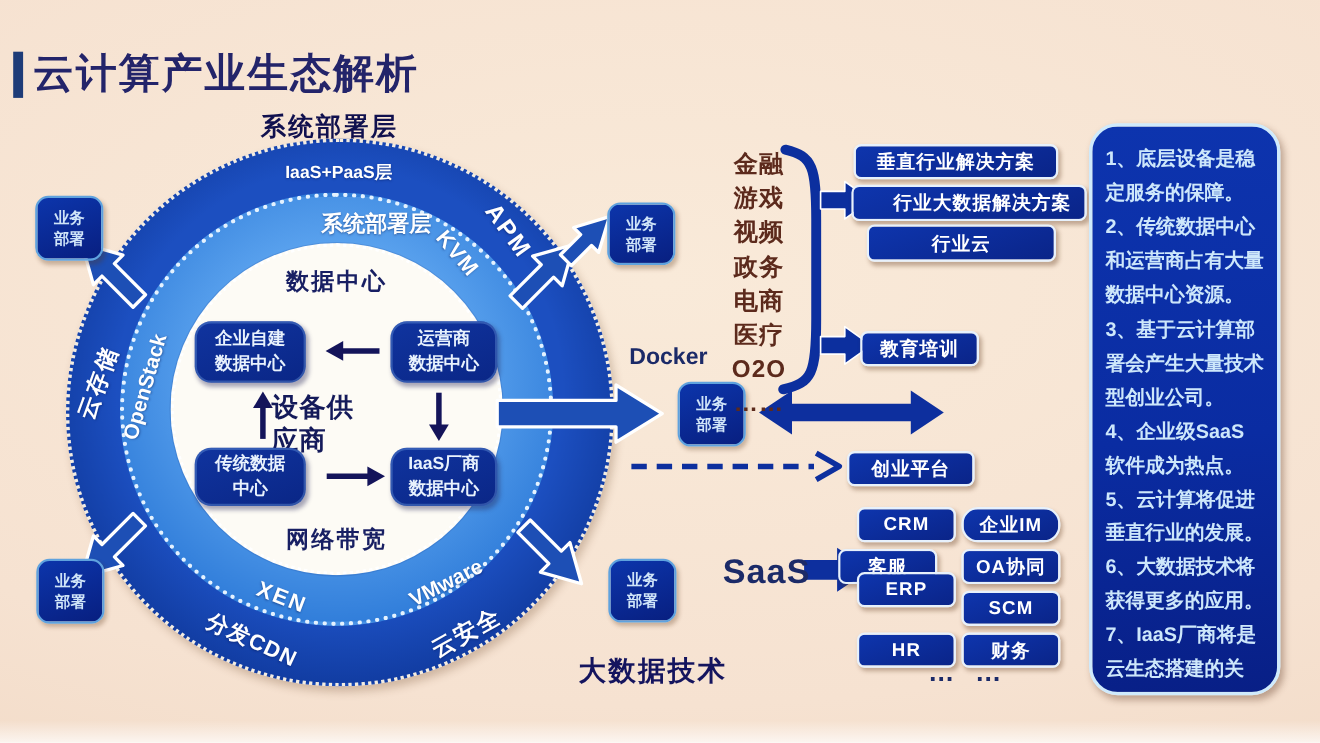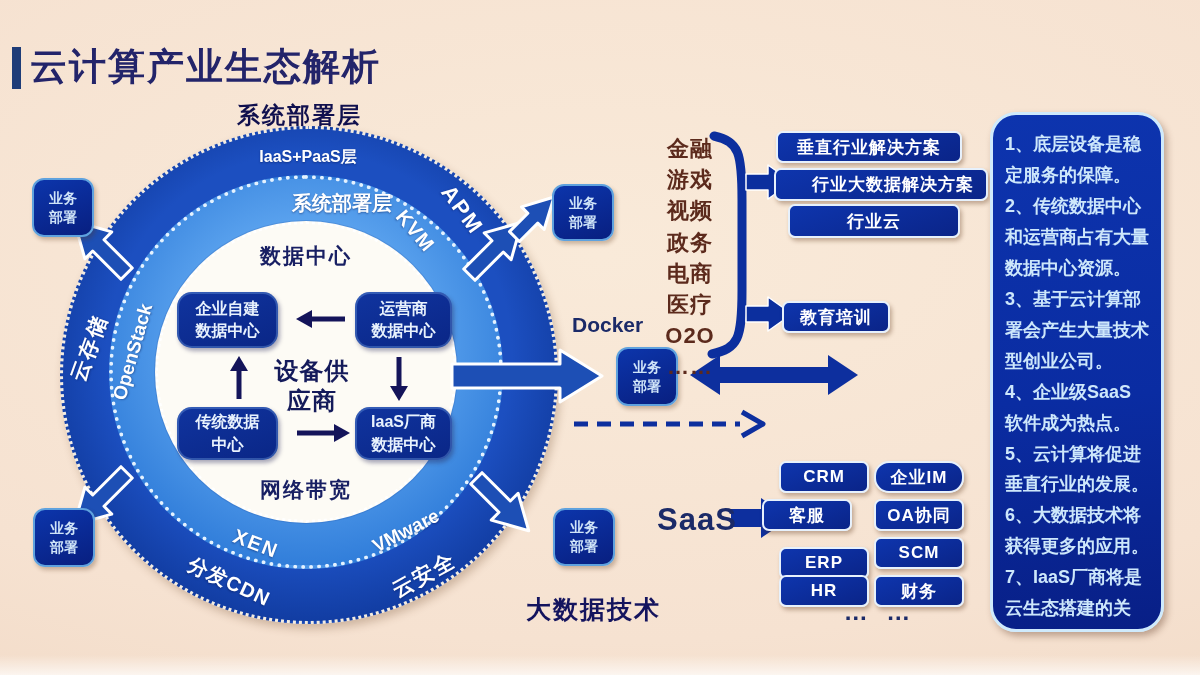--- a/index.html
+++ b/index.html
@@ -31,21 +31,21 @@
   .lbl-apm{left:462px;top:210px;transform:translate(-50%,-50%) rotate(54deg);font-size:22px;letter-spacing:2px;}
   .lbl-kvm{left:415px;top:231px;transform:translate(-50%,-50%) rotate(50deg);font-size:20px;letter-spacing:1px;}
   .lbl-storage{left:89px;top:348px;transform:translate(-50%,-50%) rotate(-70deg);font-size:21px;letter-spacing:2px;}
   .lbl-openstack{left:133px;top:352px;transform:translate(-50%,-50%) rotate(-74deg);font-size:19px;}
   .lbl-xen{left:256px;top:544px;transform:translate(-50%,-50%) rotate(21deg);font-size:20px;letter-spacing:2px;}
   .lbl-vmware{left:406px;top:531px;transform:translate(-50%,-50%) rotate(-27deg);font-size:19px;}
   .lbl-cdn{left:229px;top:582px;transform:translate(-50%,-50%) rotate(25deg);font-size:20px;letter-spacing:1px;}
   .lbl-sec{left:424px;top:575px;transform:translate(-50%,-50%) rotate(-29deg);font-size:21px;letter-spacing:2px;}
   .lbl-dc{left:306px;top:242px;transform:translateX(-50%);font-size:21px;font-weight:bold;color:#181f63;letter-spacing:2px;}
   .lbl-bw{left:306px;top:476px;transform:translateX(-50%);font-size:21px;font-weight:bold;color:#181f63;letter-spacing:2px;}
-  .lbl-center{left:247px;top:356px;width:130px;text-align:center;font-size:24px;line-height:1.25;
+  .lbl-center{left:247px;top:356px;width:130px;font-size:24px;line-height:1.25;
     font-weight:bold;color:#141a5a;letter-spacing:1px;}
   
   .dcbox{background:linear-gradient(160deg,#10349f,#0a2686);border-radius:15px;color:#e8f2fd;
     font-size:16px;font-weight:bold;line-height:1.4;display:flex;align-items:center;justify-content:center;
     text-align:center;box-shadow:inset 0 0 0 2px rgba(120,170,230,.35),2px 3px 4px rgba(40,40,90,.4);}
   .dc1{left:177px;top:292px;width:101px;height:56px;}
   .dc2{left:355px;top:292px;width:97px;height:56px;}
   .dc3{left:177px;top:407px;width:101px;height:53px;}
   .dc4{left:355px;top:407px;width:97px;height:53px;}
   
@@ -69,21 +69,21 @@
   .sol2{left:774px;top:168px;width:186px;height:29px;font-size:17px;padding-left:24px;}
   .sol3{left:788px;top:204px;width:168px;height:30px;font-size:17px;}
   .edu{left:782px;top:301px;width:104px;height:28px;font-size:17px;}
   .media{left:871px;top:354px;width:86px;height:44px;font-size:20px;border-radius:10px;}
   .startup{left:770px;top:410px;width:112px;height:28px;font-size:17px;}
   
   .saas-label{left:657px;top:502px;font-size:31px;font-weight:bold;color:#1b2a68;letter-spacing:1px;text-align:center;}
   .saasbox{width:86px;height:28px;font-size:17px;}
   .sa00{left:779px;top:461px;} .sa01{left:874px;top:461px;border-radius:15px;}
   .sa10{left:762px;top:499px;} .sa11{left:874px;top:499px;}
-  .sa20{left:779px;top:547px;} .sa21{left:874px;top:537px;}
+  .sa20{left:779px;top:520px;} .sa21{left:874px;top:537px;}
   .sa30{left:779px;top:575px;} .sa31{left:874px;top:575px;}
   .more-dots{left:800px;top:598px;width:160px;text-align:center;font-size:24px;font-weight:bold;color:#1b2a68;letter-spacing:6px;}
   .bigdata{left:526px;top:593px;font-size:25px;font-weight:bold;color:#14145e;letter-spacing:2px;}
   
   .panel{left:990px;top:112px;width:174px;height:520px;box-sizing:border-box;
     background:linear-gradient(175deg,#0d34ae 0%,#0a2ca2 55%,#081f86 100%);
     border:3px solid #cfeafc;border-radius:26px;box-shadow:3px 4px 7px rgba(80,40,20,.35);
     padding:14px 12px;color:#cde7fb;font-size:18px;font-weight:bold;line-height:1.72;overflow:hidden;}
   .panel p{margin:0;}
   svg.overlay{position:absolute;left:0;top:0;pointer-events:none;}
@@ -208,20 +208,21 @@
     <div>电商</div>
     <div>医疗</div>
     <div>O2O</div>
     <div>……</div>
   </div>
 
   <div class="abs bluebox sol1">垂直行业解决方案</div>
   <div class="abs bluebox sol2">行业大数据解决方案</div>
   <div class="abs bluebox sol3">行业云</div>
   <div class="abs bluebox edu">教育培训</div>
+  <div class="abs bluebox startup">创业平台</div>
 
   <div class="abs saas-label">SaaS</div>
   <div class="abs bluebox saasbox sa00">CRM</div>
   <div class="abs bluebox saasbox sa01">企业IM</div>
   <div class="abs bluebox saasbox sa10">客服</div>
   <div class="abs bluebox saasbox sa11">OA协同</div>
   <div class="abs bluebox saasbox sa20">ERP</div>
   <div class="abs bluebox saasbox sa21">SCM</div>
   <div class="abs bluebox saasbox sa30">HR</div>
   <div class="abs bluebox saasbox sa31">财务</div>

